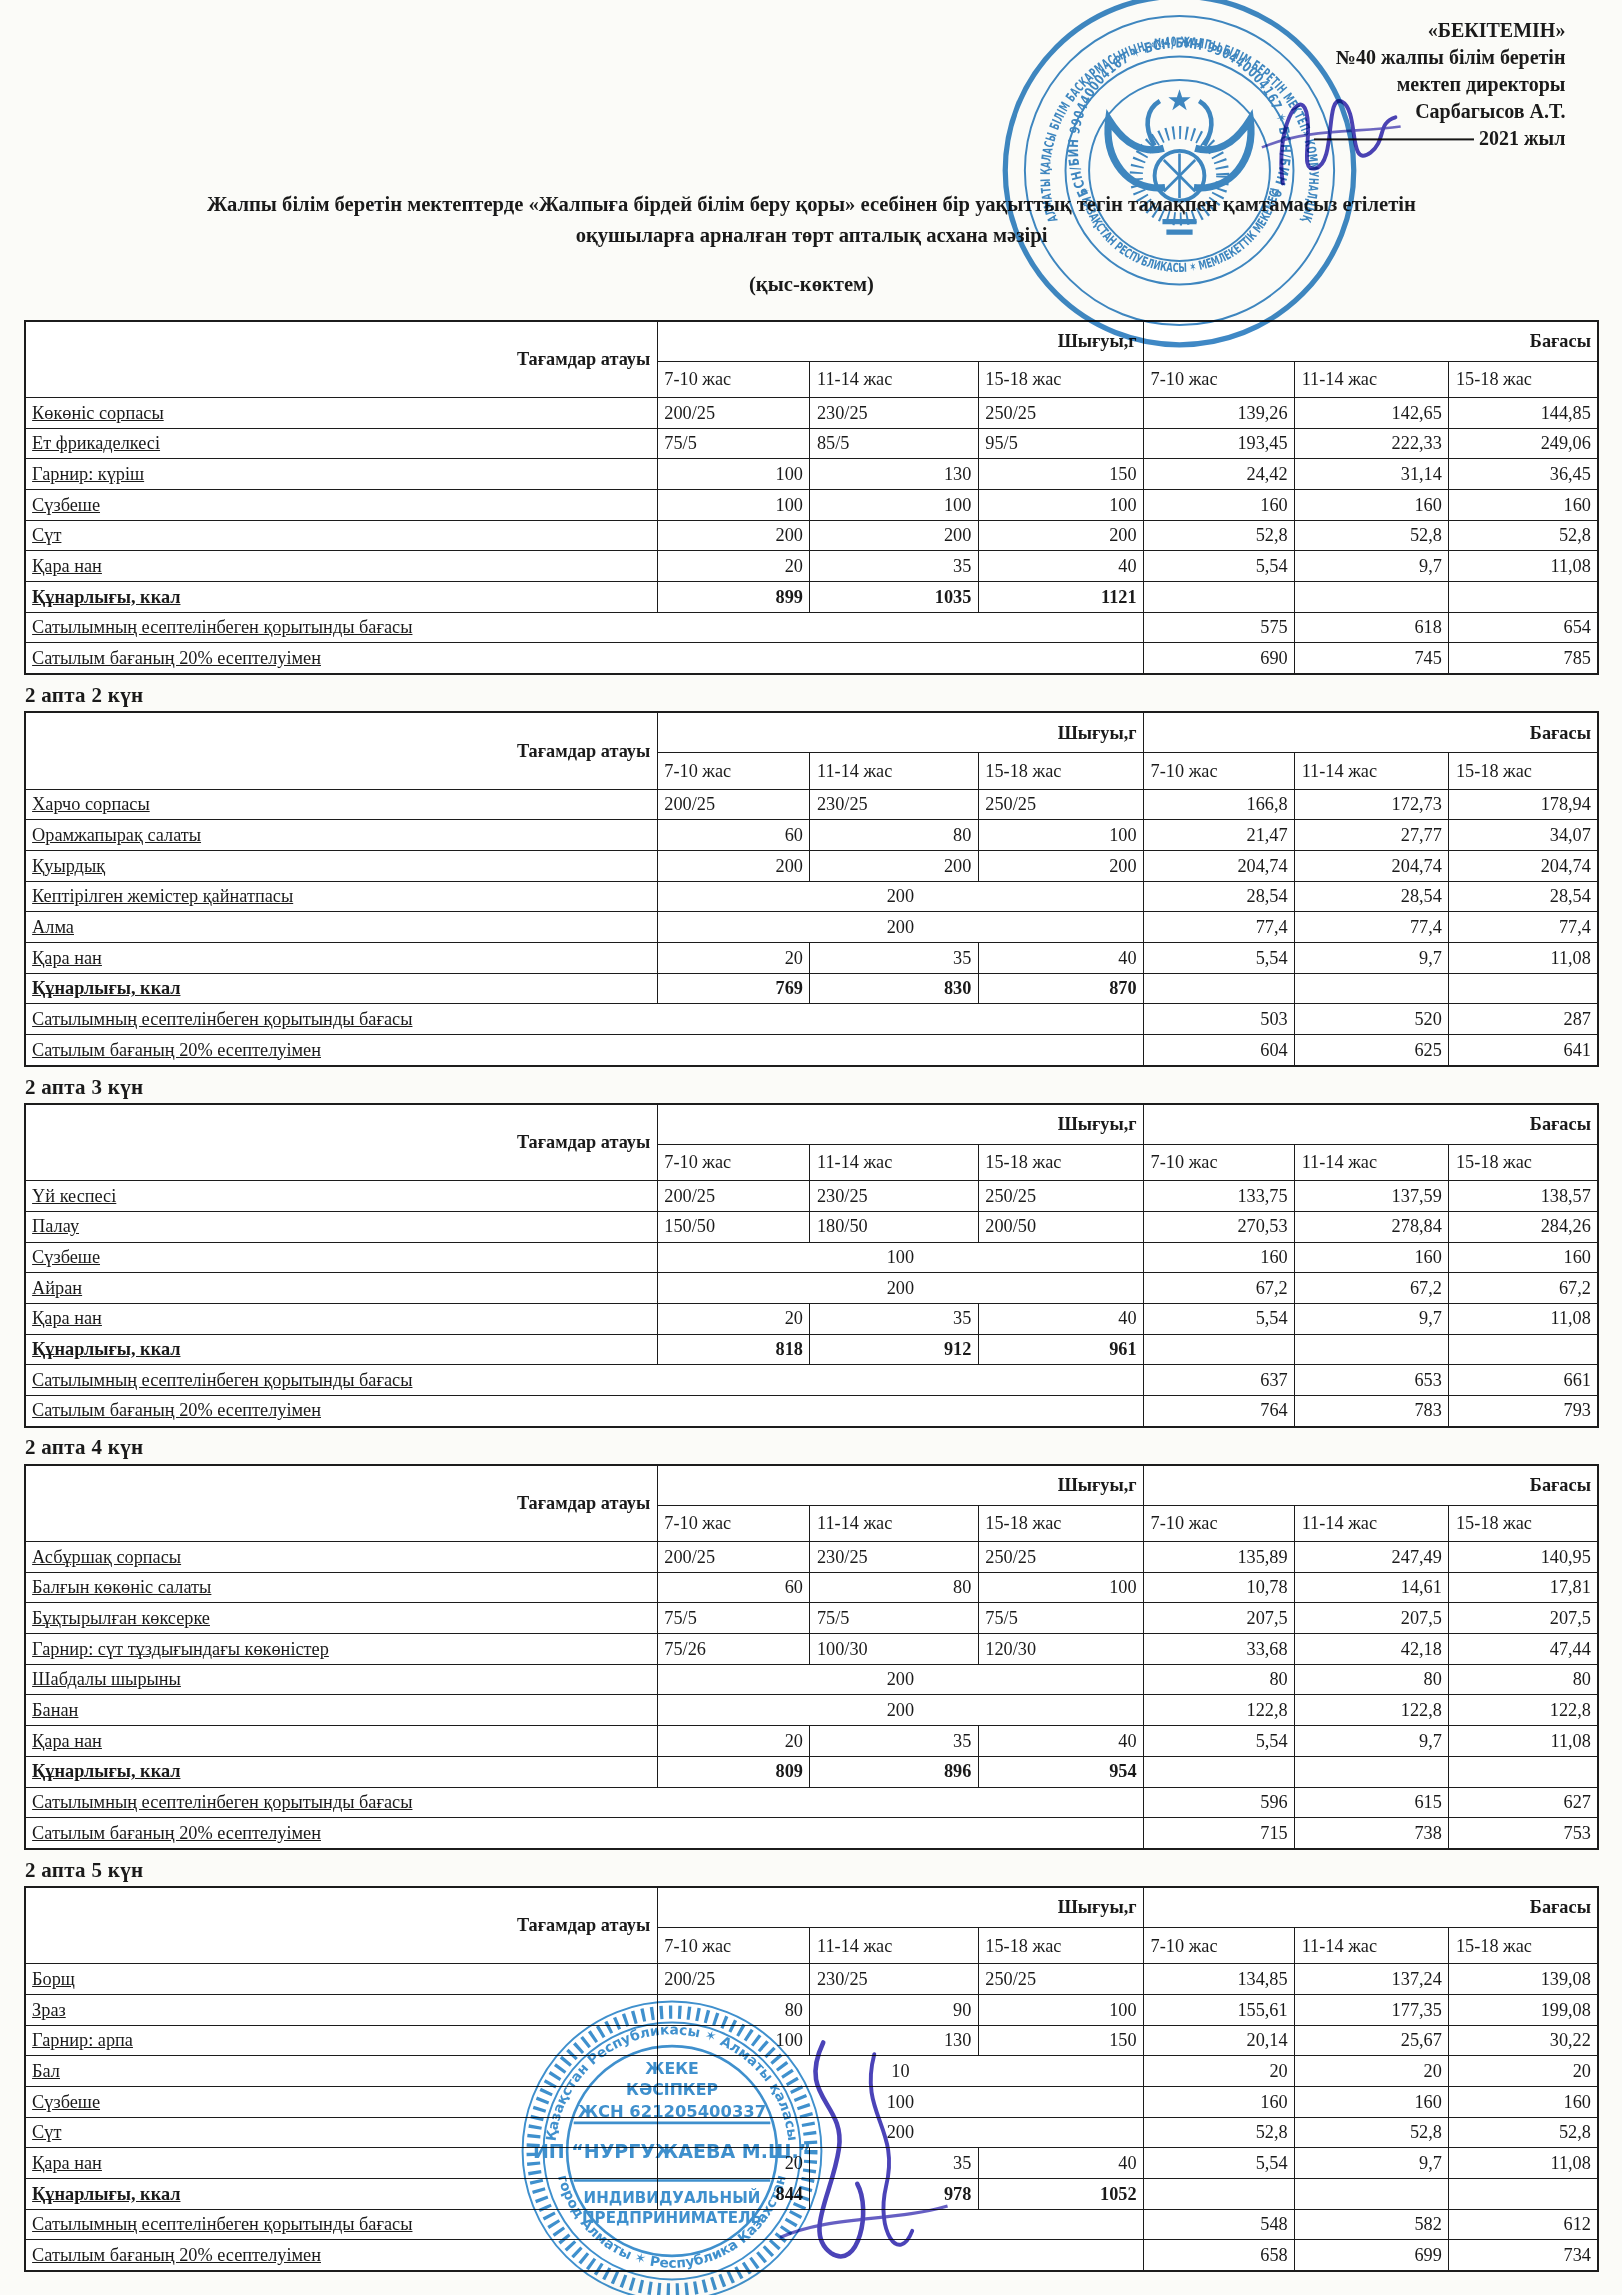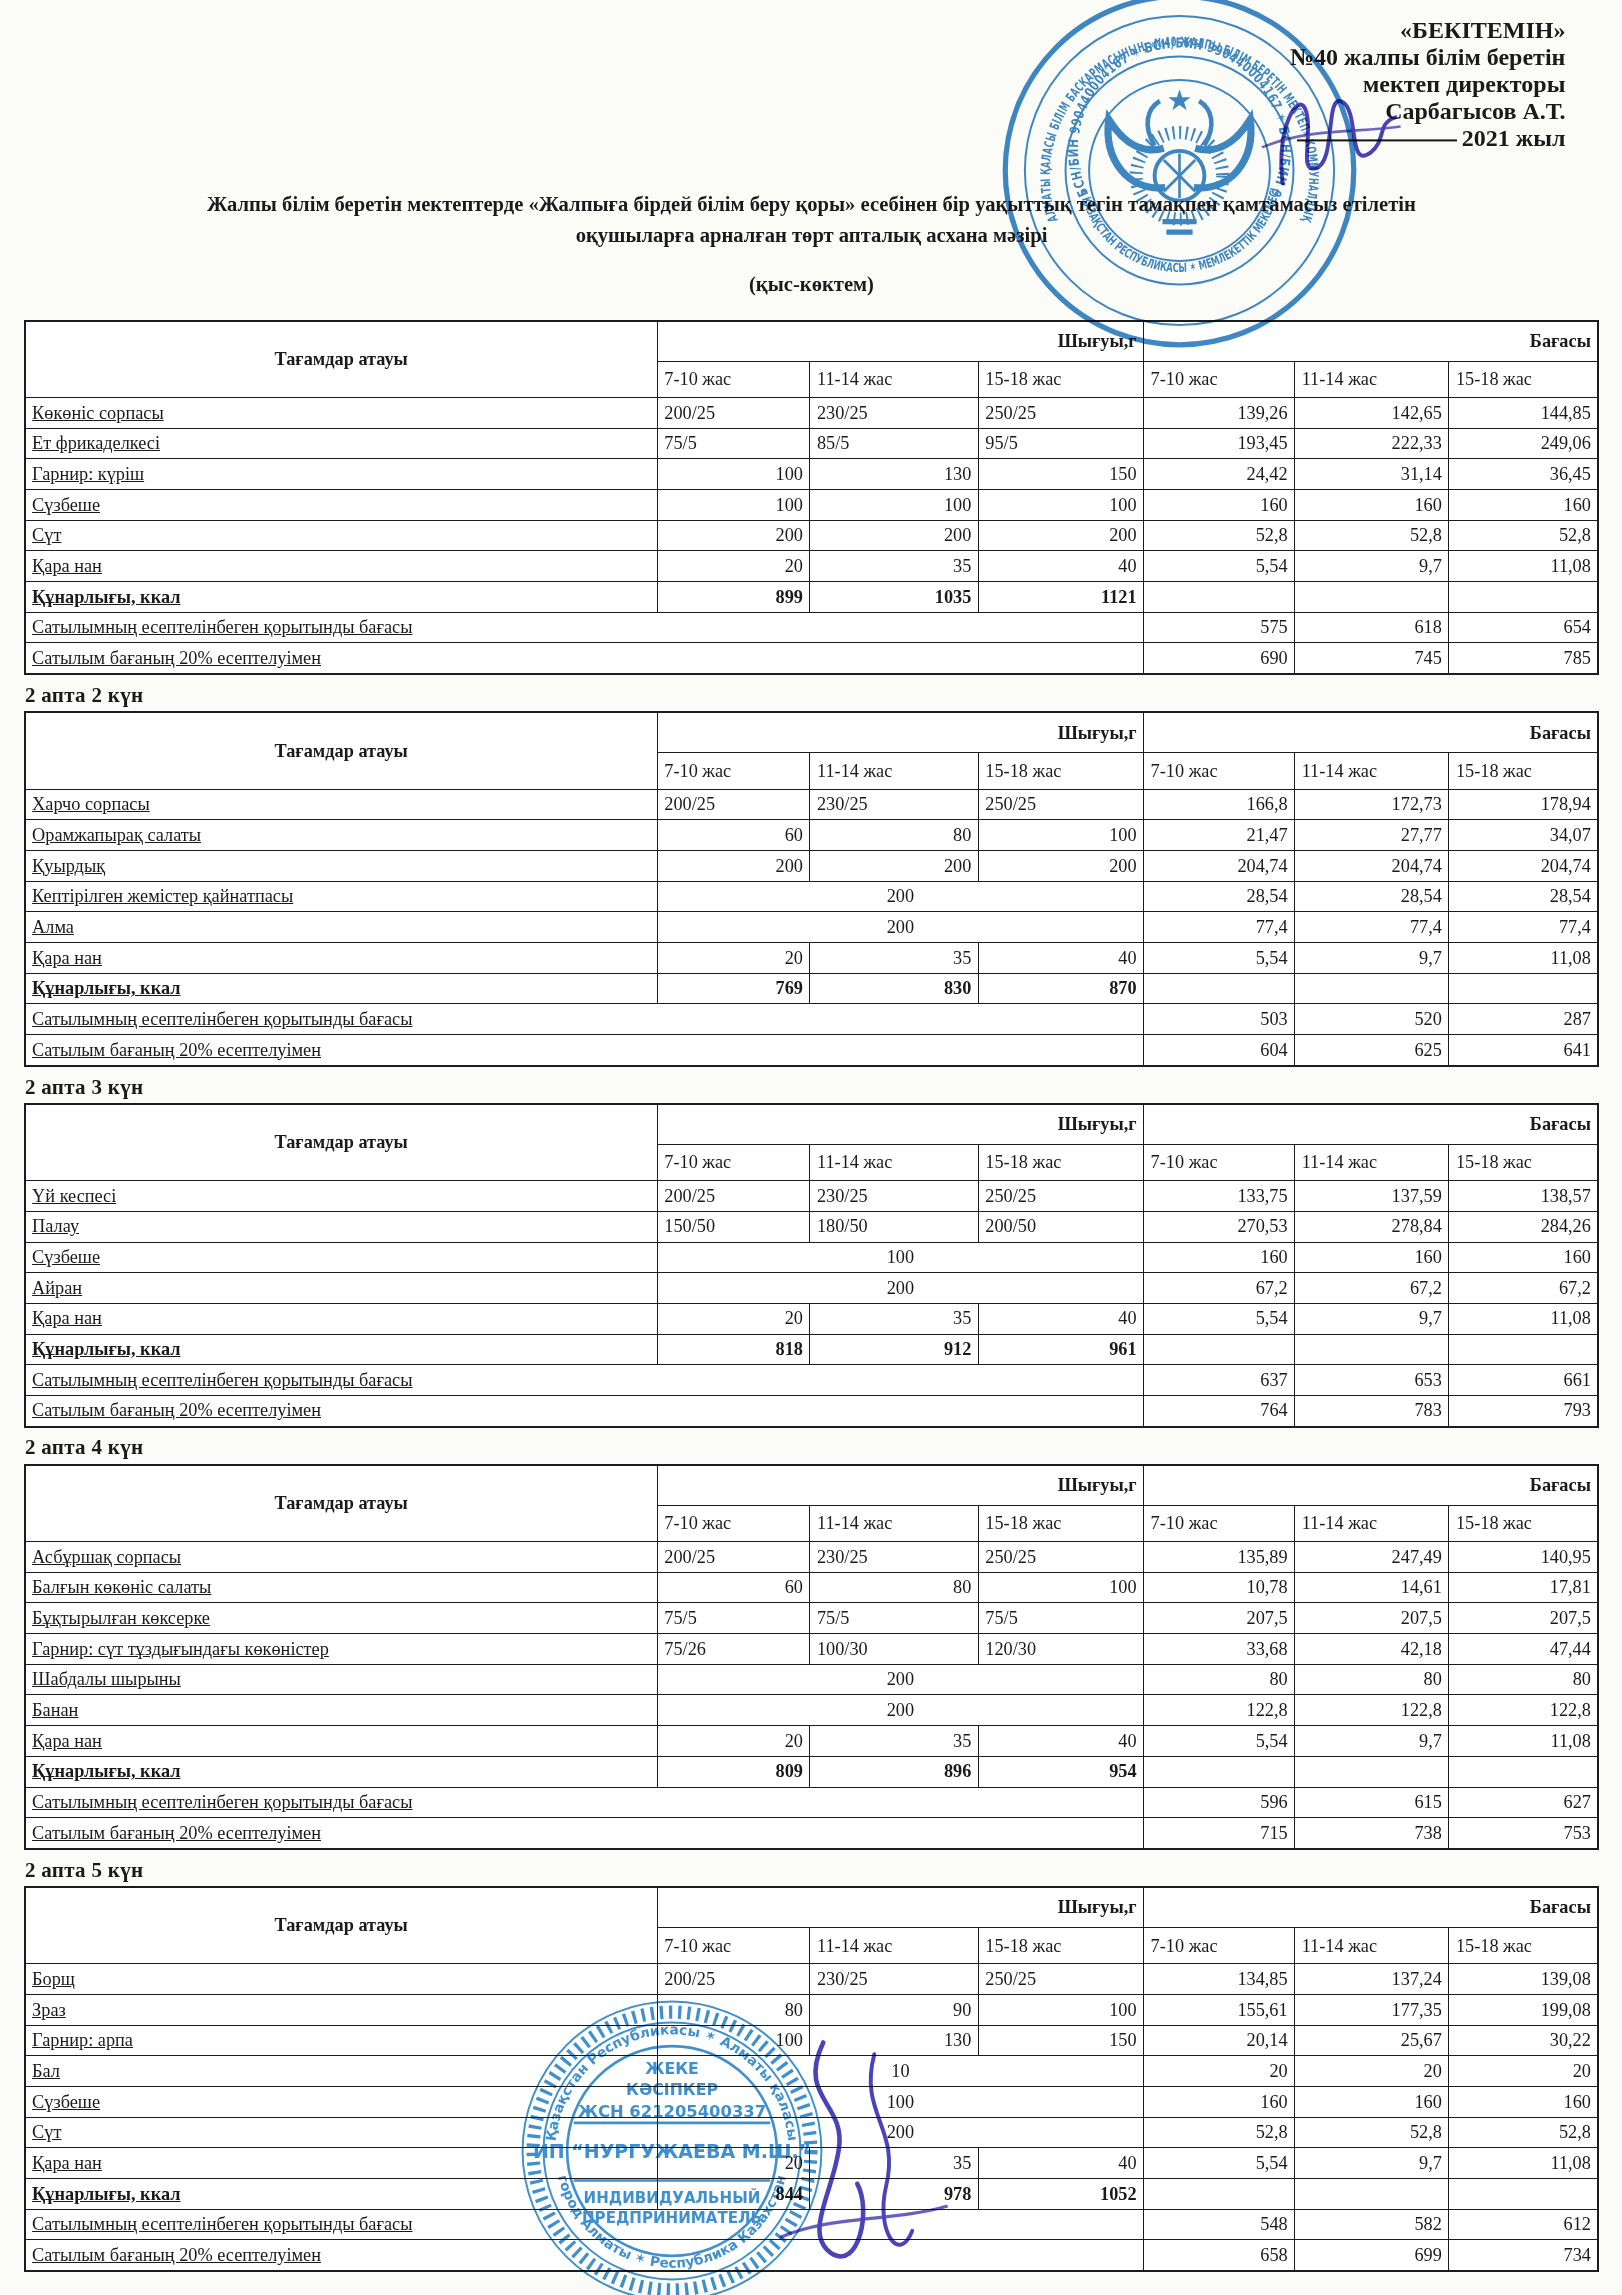--- a/index.html
+++ b/index.html
@@ -4,34 +4,34 @@
 <style>
   html,body{margin:0;padding:0;}
   body{
     width:1623px;height:2295px;position:relative;overflow:hidden;
     background:#fbfbf8;color:#1a1a1a;
     font-family:"Liberation Serif","DejaVu Serif",serif;
   }
   .page{position:absolute;inset:0;padding:17px 23.6px 0 23.6px;box-sizing:border-box;}
 
   
-  .approve{ text-align:right;font-weight:bold;font-size:24px;line-height:27px;padding-right:34px;}
+  .approve{ text-align:right;font-weight:bold;font-size:20px;line-height:27px;padding-right:34px;}
   .approve .row{white-space:nowrap;}
   .sig-line{display:inline-block;width:160px;border-bottom:2.6px solid #161616;margin-right:5.2px;transform:translateY(-4.6px);}
 
   
   .title{margin-top:37px;text-align:center;font-weight:bold;font-size:20.6px;line-height:31px;}
   .title .t3{margin-top:18px;}
 
   
   #tables{margin-top:19.6px;}
   .day-title{font-weight:bold;font-size:21px;margin:7.9px 0 3.3px 1.3px;letter-spacing:0.3px;}
   table.menu{width:100%;border-collapse:collapse;table-layout:fixed;border:2px solid #1c1c1c;margin-bottom:2.6px;background:#fff;}
   table.menu th,table.menu td{border:1.3px solid #1c1c1c;font-size:18.3px;line-height:1.12;padding:4.6px 6.5px;overflow:hidden;white-space:nowrap;}
-  th.dish-h{font-weight:bold;font-size:19.6px;text-align:center;vertical-align:middle;}
+  th.dish-h{font-weight:bold;font-size:19.6px;text-align:right;vertical-align:middle;}
   th.grp-h{font-weight:bold;font-size:19.6px;text-align:right;height:30px;}
   th.age-h{font-weight:normal;font-size:18.3px;text-align:left;padding-left:9.2px;height:26px;margin-left:40px;}
   td.name{text-align:left;padding-left:7.9px;text-decoration:underline;}
   td.num{text-align:right;padding-right:14.4px;}
   td.frac{text-align:left;padding-left:9.2px;}
   td.merged{text-align:center;}
   tr.kcal td{font-weight:bold;}
   td.empty{border-top:1.3px solid #1c1c1c;}
 
   

